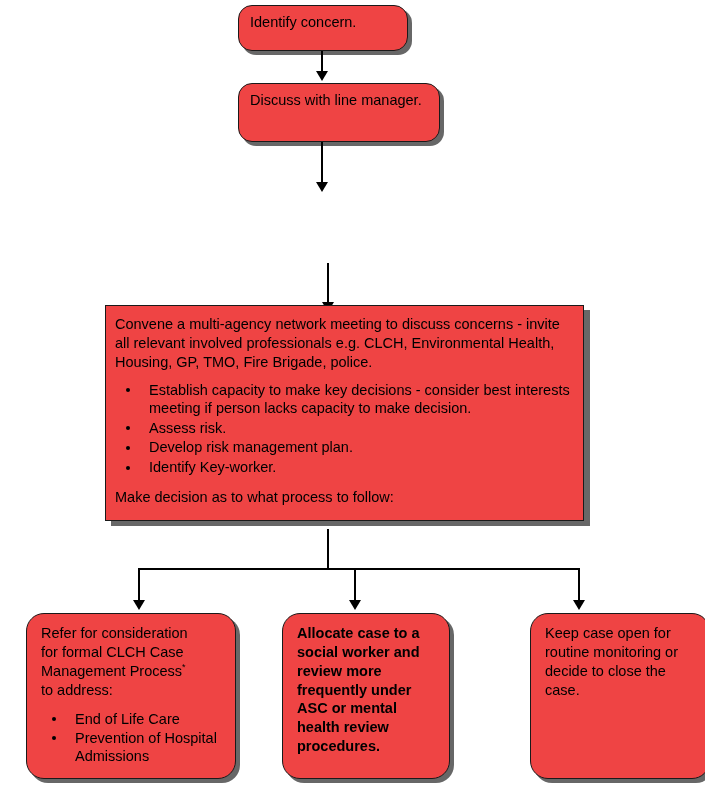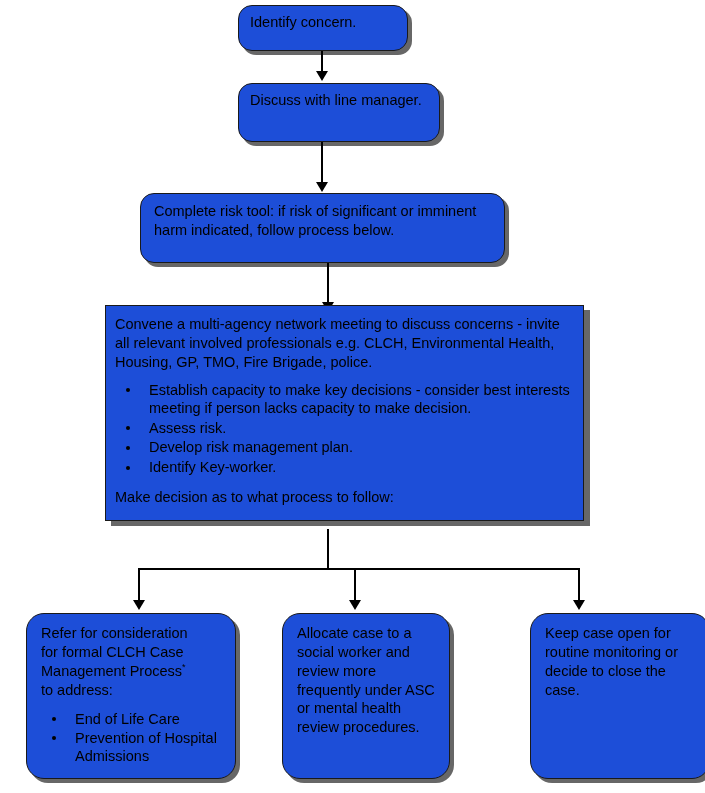--- a/index.html
+++ b/index.html
@@ -13,21 +13,21 @@
     height: 793px;
     background: #ffffff;
     font-family: "Liberation Sans", sans-serif;
     color: #000000;
     overflow: hidden;
   }
 
   
   .node {
     position: absolute;
-    background: #1d4ed8;
+    background: #ef4444;
     border: 1px solid #1a1a1a;
     box-sizing: border-box;
     font-size: 14.5px;
     line-height: 1.30;
     color: #000000;
     box-shadow: 4px 4px 0 0 rgba(90,90,90,0.92);
   }
   .node.rounded { border-radius: 14px; }
   .node.square  { border-radius: 0; box-shadow: 6px 5px 0 0 rgba(90,90,90,0.92); }
 
@@ -103,25 +103,20 @@
 
   <div class="node rounded" style="left:238px; top:83px; width:202px; height:59px;">
     <div class="pad">
       <p>Discuss with line manager.</p>
     </div>
   </div>
 
   <div class="vline" style="left:321px; top:142px; height:42px;"></div>
   <div class="arrowhead" style="left:316px; top:182px;"></div>
 
-  <div class="node rounded" style="left:140px; top:193px; width:365px; height:70px;">
-    <div class="pad" style="padding:8px 12px 6px 13px;">
-      <p>Complete risk tool: if risk of significant or imminent harm indicated, follow process below.</p>
-    </div>
-  </div>
 
   <div class="vline" style="left:327px; top:263px; height:41px;"></div>
   <div class="arrowhead" style="left:322px; top:302px;"></div>
 
   <div class="node square" style="left:105px; top:305px; width:479px; height:216px;">
     <div class="pad" style="padding:9px 10px 6px 9px;">
       <p>Convene a multi-agency network meeting to discuss concerns - invite all relevant involved professionals e.g.  CLCH, Environmental Health, Housing, GP, TMO,  Fire Brigade, police.</p>
       <ul class="bullets">
         <li>Establish capacity to make key decisions - consider best interests meeting if person lacks capacity to make decision.</li>
         <li>Assess risk.</li>
@@ -153,21 +148,21 @@
         <span>to address:</span>
       </p>
       <ul class="bullets tight" style="margin-top:0.7em;">
         <li>End of Life Care</li>
         <li>Prevention of Hospital Admissions</li>
       </ul>
     </div>
   </div>
 
   <div class="node rounded" style="left:282px; top:613px; width:168px; height:166px; border-radius:18px;">
-    <div class="pad" style="padding:10px 10px 6px 14px;">
+    <div class="pad" style="padding:10px 10px 6px 14px;font-weight:bold;">
       <p>Allocate case to a social worker and review more frequently under ASC or mental health review procedures.</p>
     </div>
   </div>
 
   <div class="node rounded" style="left:498px; top:613px; width:180px; height:166px; border-radius:18px;margin-left:32px;">
     <div class="pad" style="padding:10px 10px 6px 14px;">
       <p>Keep case open for routine monitoring or decide to close the case.</p>
     </div>
   </div>
 

